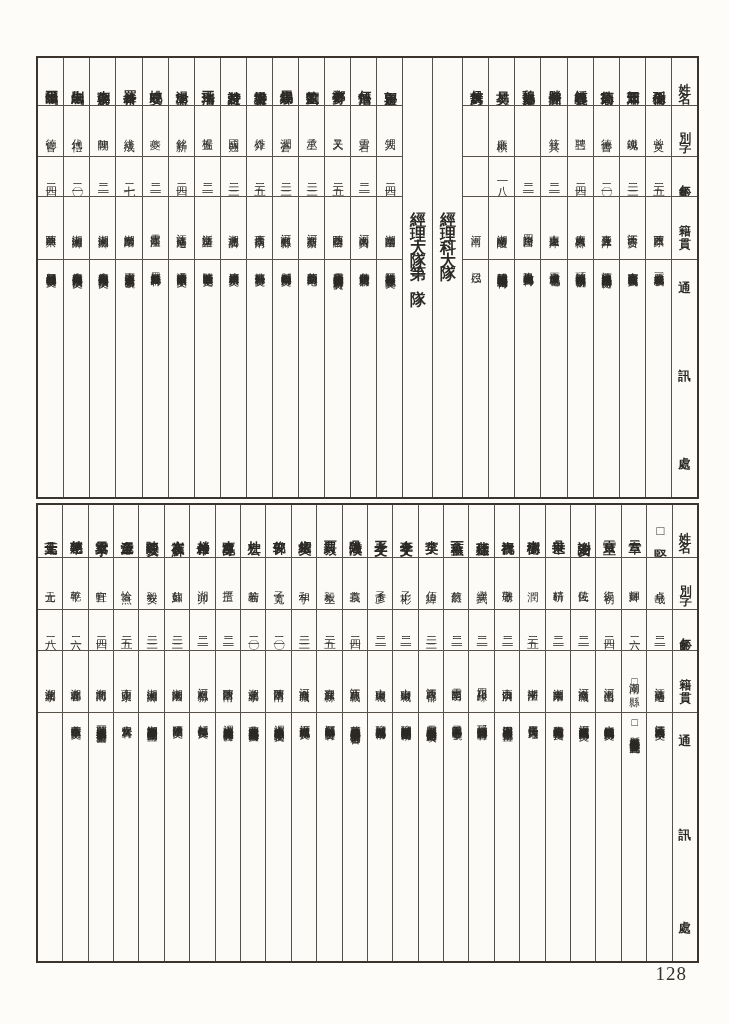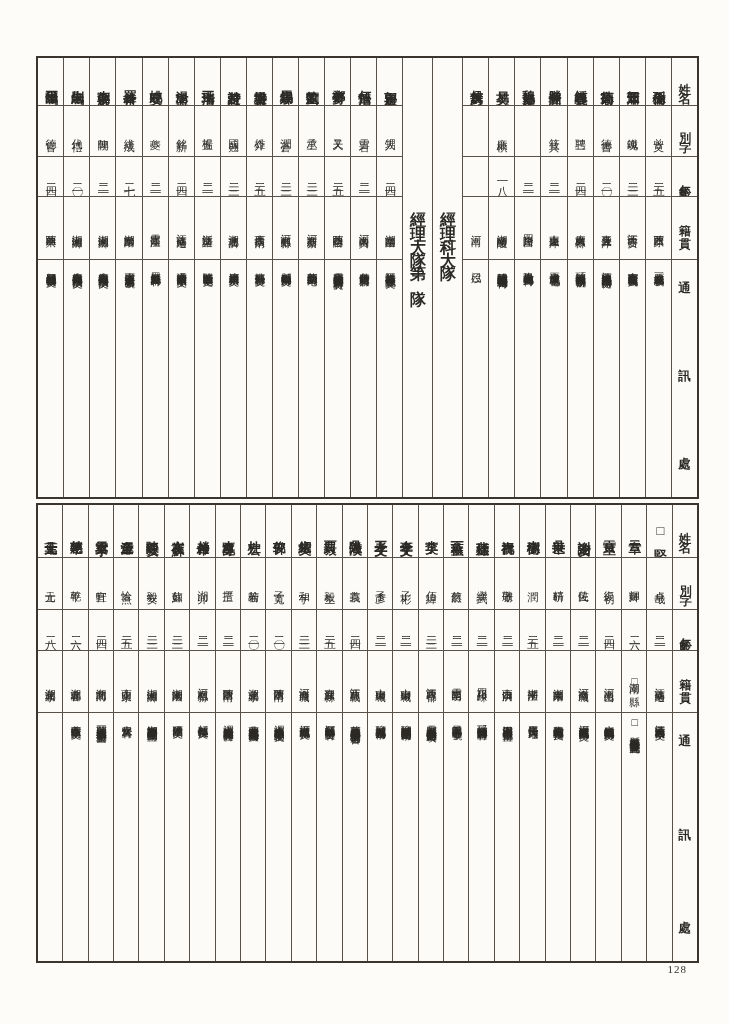--- a/index.html
+++ b/index.html
@@ -95,21 +95,21 @@
     font-size: 16px;
     font-weight: 600;
     letter-spacing: 13px;
     margin-top: 142px;
   }
 
   .page-number {
     position: absolute;
     top: 963px;
     right: 42px;
-    font-size: 11px;
+    font-size: 19px;
     letter-spacing: 1px;
     color: #35322c;
   }
 </style>
 </head>
 <body>
 
 <div class="sheet">
   <div id="table-top" class="roster-table t1">
       <div class="col header-col">

